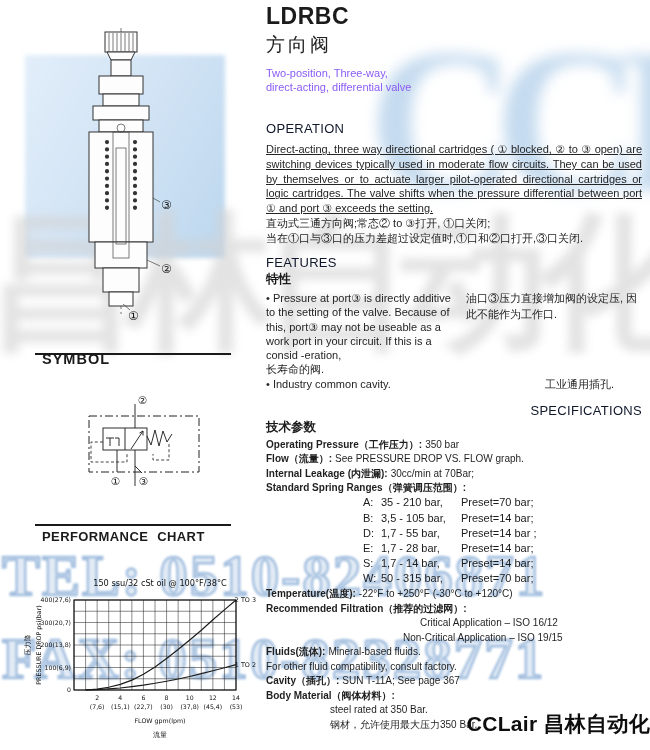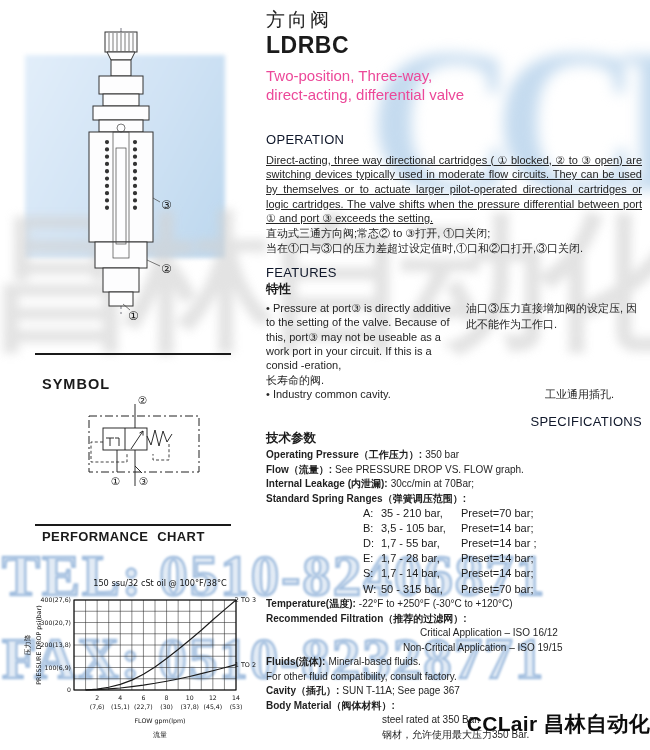--- a/index.html
+++ b/index.html
@@ -25,21 +25,21 @@
   .wm-tel{top:543px;}
   .wm-fax{top:626px;}
   
   #left-col{position:absolute;left:0;top:0;width:262px;height:750px;z-index:2;}
   #right-col{position:absolute;left:266px;top:4px;width:376px;z-index:2;}
   
   .divider{position:absolute;left:35px;width:196px;height:1.5px;background:#1a1a1a;}
   #divider-symbol{top:353px;}
   #divider-perf{top:524px;}
   .left-heading{position:absolute;left:42px;font-weight:bold;color:#1a1a1a;}
-  #symbol-heading{top:376px;font-size:14.5px;letter-spacing:1px;}
+  #symbol-heading{top:351px;font-size:14.5px;letter-spacing:1px;}
   #perf-heading{top:529px;font-size:13px;letter-spacing:.4px;word-spacing:5px;}
   #valve-svg{position:absolute;left:62px;top:28px;}
   #symbol-svg{position:absolute;left:75px;top:392px;}
   #perf-chart{position:absolute;left:22px;top:556px;}
   .draw{stroke:#333;stroke-width:1;fill:#fdfdfe;}
   .thin{stroke:#444;stroke-width:.7;fill:none;}
   .dots{stroke:#333;stroke-width:4.2;stroke-linecap:round;stroke-dasharray:0.1 7.2;fill:none;}
   .cline{stroke:#556;stroke-width:.8;stroke-dasharray:9 3 2 3;fill:none;}
   .sym{stroke:#222;stroke-width:.95;fill:none;}
   .sym-dash{stroke:#222;stroke-width:.85;fill:none;stroke-dasharray:3 2.2;}
@@ -51,42 +51,42 @@
   .axis-label{font-family:"DejaVu Sans",sans-serif;font-size:6.3px;fill:#111;}
   .axis-cn{font-family:"DejaVu Sans",sans-serif;font-size:7px;fill:#111;}
   .tick{font-family:"DejaVu Sans",sans-serif;font-size:6.2px;fill:#111;}
   .series-label{font-family:"DejaVu Sans",sans-serif;font-size:6.4px;fill:#111;}
   .grid{stroke:#2b2b2b;stroke-width:.55;}
   .frame{fill:none;stroke:#111;stroke-width:1.1;}
   .curve{fill:none;stroke:#1a1a1a;stroke-width:1.15;}
   
   #model{font-size:23px;font-weight:bold;letter-spacing:.5px;line-height:1.1;}
   #model-cn{font-size:19px;letter-spacing:3px;margin-top:3px;color:#222;}
-  #subtitle{font-size:15px;line-height:1.28;margin-top:8px;color:#ec4899;}
+  #subtitle{font-size:11px;line-height:1.28;margin-top:8px;color:#8b5cf6;}
   .sec-heading{font-size:13px;font-weight:normal;letter-spacing:.3px;color:#0f172a;}
   .sec-heading-cn{font-size:12.5px;font-weight:bold;margin-top:1px;}
   #operation-heading{margin-top:27px;}
   .body-text{font-size:11px;line-height:1.33;color:#242424;}
   #operation-en{margin-top:6px;text-align:justify;text-decoration:underline;}
   .cn-line{font-size:11px;line-height:1.38;color:#242424;}
   #features-heading{margin-top:9px;}
   .bullet-row{display:flex;gap:8px;margin-top:3px;}
   .bullet-left{width:192px;font-size:11px;line-height:1.3;color:#242424;}
   .bullet-right{flex:1;font-size:11px;line-height:1.45;color:#242424;}
   .feat-line{display:flex;justify-content:space-between;font-size:11px;line-height:1.32;color:#242424;}
   .feat-line .cnr{padding-right:28px;}
   #specs-heading{margin-top:12px;text-align:right;}
   .spec-line{font-size:10px;line-height:1.2;margin-top:2.5px;color:#1f1f1f;}
   .spec-line b{margin-right:3px;}
   .spring-row{font-size:11px;line-height:1.2;margin-top:2px;margin-left:97px;display:flex;}
   .sp-code{width:18px;}
   .sp-range{width:80px;}
   .indent-filtration-1{margin-left:154px;}
   .indent-filtration-2{margin-left:137px;}
-  .indent-body{margin-left:116px;}
+  .indent-body{margin-left:64px;}
   #footer-brand{position:absolute;right:0;top:710px;z-index:3;
     font-size:21px;font-weight:600;color:#0d0d0d;letter-spacing:.3px;}
 </style>
 </head>
 <body>
 
 <div id="page">
 
   <div class="wm">
     <div class="wm-panel"></div>
@@ -226,22 +226,22 @@
           <text class="series-label" x="234" y="110.6" text-anchor="end">1 TO 2</text>
         </g>
       <text class="axis-cn" transform="rotate(-90 8 89)" x="8" y="89" text-anchor="middle">压力降</text>
       <text class="axis-label" transform="rotate(-90 19 89)" x="19" y="89" text-anchor="middle">PRESSURE DROP  psi(bar)</text>
       <text class="axis-label" x="138" y="167" text-anchor="middle">FLOW   gpm(lpm)</text>
       <text class="axis-cn" x="138" y="181" text-anchor="middle">流量</text>
     </svg>
   </div>
 
   <div id="right-col">
+    <div id="model">LDRBC</div>
     <div id="model-cn">方向阀</div>
-    <div id="model">LDRBC</div>
     <div id="subtitle">
       <div>Two-position, Three-way,</div>
       <div>direct-acting, differential valve</div>
     </div>
 
     <div class="sec-heading" id="operation-heading">OPERATION</div>
     <div class="body-text" id="operation-en">Direct-acting, three way directional cartridges ( ① blocked, ② to ③ open) are switching devices typically used in moderate flow circuits. They can be used by themselves or to actuate larger pilot-operated directional cartridges or logic cartridges. The valve shifts when the pressure differential between port ① and port ③ exceeds the setting.</div>
     <div class="cn-line">直动式三通方向阀;常态② to ③打开, ①口关闭;</div>
     <div class="cn-line">当在①口与③口的压力差超过设定值时,①口和②口打开,③口关闭.</div>
 

